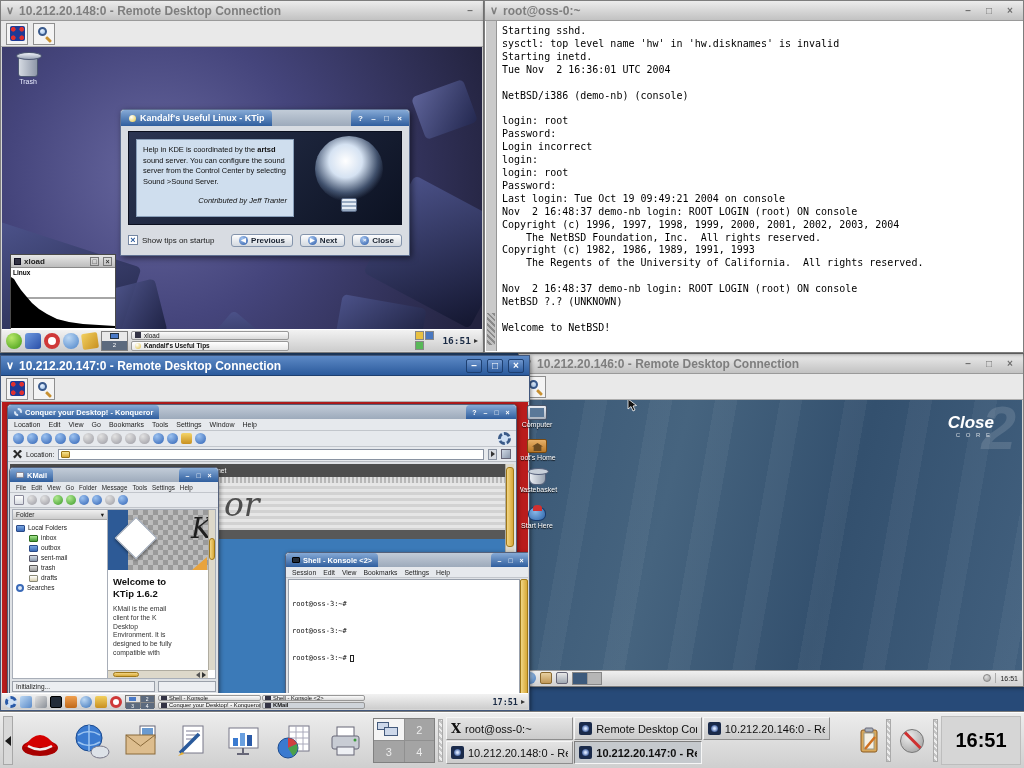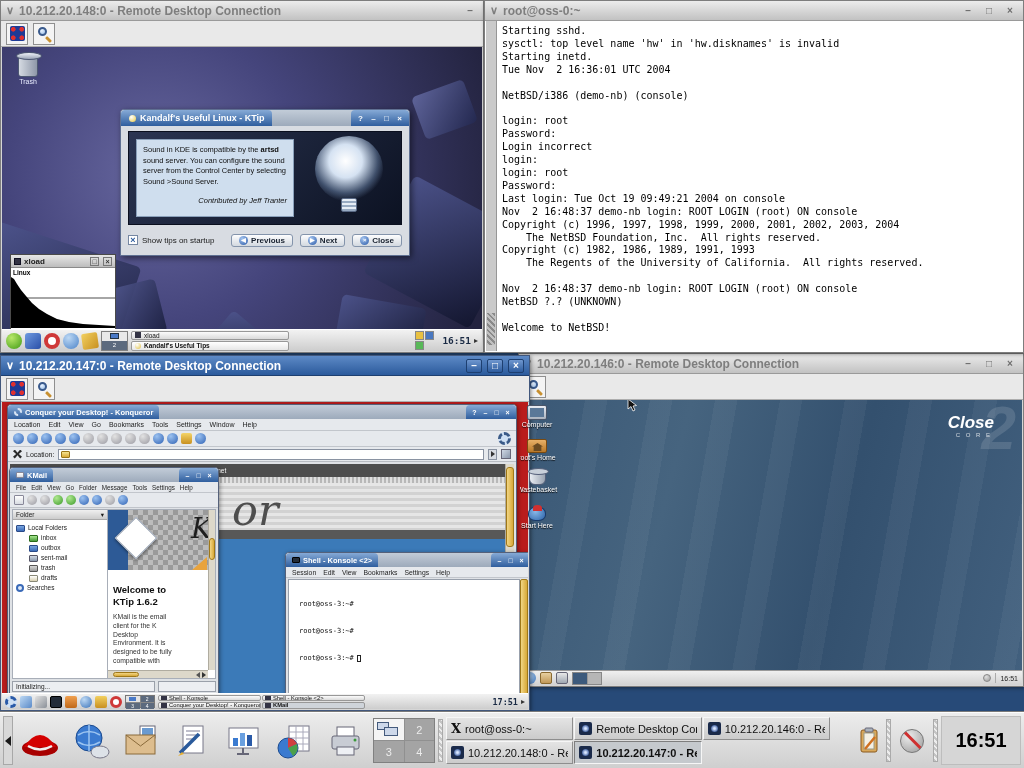--- a/index.html
+++ b/index.html
@@ -114,21 +114,21 @@
 .loc-x{width:9px;height:9px;background:#2a2a2a;clip-path:polygon(0 20%,20% 0,50% 35%,80% 0,100% 20%,65% 50%,100% 80%,80% 100%,50% 65%,20% 100%,0 80%,35% 50%)}
 .loc-input{flex:1;height:11px;background:#fff;border:1px solid #8a93a2;display:flex;align-items:center;gap:2px;padding:0 2px}
 .mini-folder{width:9px;height:7px;background:linear-gradient(#f6e390,#d8a838);border:1px solid #9a7418;border-radius:1px}
 .loc-drop{width:9px;height:11px;background:#d8dce2;border:1px solid #8a93a2;display:flex;align-items:center;justify-content:center}
 .tri-r{width:0;height:0;border-left:4px solid #333;border-top:3px solid transparent;border-bottom:3px solid transparent}
 .loc-flag{width:10px;height:10px;background:linear-gradient(135deg,#cfd8e4,#8a98ac);border:1px solid #667}
 .kq-view{position:absolute;left:2px;right:11px;top:59px;bottom:0;background:#fff;overflow:hidden}
 .hint{height:13px;background:#4e4e4e;color:#fff;font-size:6.5px;display:flex;align-items:center;gap:7px;padding:0 9px}
 .dotline{height:6px;background:repeating-linear-gradient(90deg,#e0e0e0 0 2px,#b8b8b8 2px 4px)}
 .gears{position:relative;height:47px;background:repeating-linear-gradient(#e6e6e6 0 3px,#d2d2d2 3px 6px)}
-.kq-or{position:absolute;left:222px;top:2px;font-family:"DejaVu Serif",serif;font-style:italic;font-size:43px;color:#4e4e4e}
+.kq-or{position:absolute;left:214px;top:2px;font-family:"DejaVu Serif",serif;font-style:italic;font-size:33px;color:#4e4e4e}
 .grayband{height:9px;background:#585858}
 .bluearea{position:absolute;left:0;right:0;top:75px;bottom:0;background:#3b7ab8}
 .bluebox{position:absolute;left:8px;top:24px;width:185px;height:42px;background:#cfe2f0;border:1px solid #9ab8d0}
 .kq-scroll{position:absolute;right:2px;top:59px;bottom:0;width:9px;background:#ddd8ca;border-left:1px solid #b0aca0}
 .ker-thumb{position:absolute;left:0;right:0;background:linear-gradient(90deg,#f2d685,#d8a838);border:1px solid #a07818;border-radius:3px}
 
 
 .kmail{left:7px;top:65px;width:210px;height:228px}
 .km-menu{height:11px;font-size:6.3px;gap:5px}
 .km-tools{height:15px;display:flex;gap:3px;align-items:center;padding:0 4px;border-bottom:1px solid #c0c4ca;background:#e6e9ed}
@@ -145,37 +145,37 @@
 .tree .child:nth-of-type(1) .fico{background:linear-gradient(#a8e890,#4a9a3a);border-color:#2a6a1a}
 .tree .child:nth-of-type(3) .fico{background:linear-gradient(#cfd8e4,#8a98ac);border-color:#556}
 .tree .child:nth-of-type(4) .fico{background:linear-gradient(#d8d8d8,#9a9a9a);border-color:#555}
 .tree .child:nth-of-type(5) .fico{background:linear-gradient(#fff,#d8d0b0);border-color:#887}
 .fico-search{width:8px;height:8px;border:2px solid #3a6ab8;border-radius:50%;background:#dfeaf8}
 .km-view{flex:1;position:relative;overflow:hidden}
 .km-hero{position:relative;height:60px;background-image:linear-gradient(90deg,#2d5a96 0 20px,rgba(0,0,0,0) 20px),linear-gradient(45deg,#9a9a9a 25%,transparent 25% 75%,#9a9a9a 75%),linear-gradient(45deg,#9a9a9a 25%,#bcbcbc 25% 75%,#9a9a9a 75%);background-size:100% 100%,10px 10px,10px 10px;background-position:0 0,0 0,5px 5px}
 .km-env{position:absolute;left:13px;top:13px;width:30px;height:30px;background:#fff;border:1px solid #98a2b2;transform:rotate(45deg);box-shadow:1px 1px 3px rgba(0,0,0,.45)}
 .km-K{position:absolute;right:3px;top:2px;font-family:"DejaVu Serif",serif;font-style:italic;font-size:28px;color:#1e1e1e}
 .km-fold{position:absolute;right:8px;bottom:0;width:0;height:0;border-left:15px solid transparent;border-bottom:13px solid #e8a33d}
-.km-welcome{padding:14px 5px 0;color:#333}
+.km-welcome{padding:6px 5px 0;color:#333}
 .km-h{font-size:9.5px;font-weight:bold;color:#0e0e0e;line-height:12px}
 .km-lines{margin-top:5px;font-size:6.8px;line-height:8.8px}
 .km-lines span{display:block}
 .km-vs{position:absolute;right:0;top:0;bottom:8px;width:7px;background:#ddd8ca;border-left:1px solid #b0aca0}
 .km-hs{position:absolute;left:0;right:7px;bottom:0;height:8px;background:#ddd8ca;border-top:1px solid #b0aca0;display:flex;align-items:center}
 .hs-thumb{position:absolute;left:5px;width:26px;top:1px;bottom:1px;background:linear-gradient(#f2d685,#d8a838);border:1px solid #a07818;border-radius:3px}
 .hs-arr{margin-left:auto;display:flex;gap:2px;padding-right:2px}
 .tri-l{width:0;height:0;border-right:4px solid #555;border-top:3px solid transparent;border-bottom:3px solid transparent}
 .km-status{position:absolute;left:2px;right:2px;bottom:2px;height:11px;display:flex;gap:3px;align-items:stretch;font-size:6.5px;color:#222}
 .km-stext{flex:1;border:1px solid #9aa0aa;background:#eceef2;display:flex;align-items:center;padding:0 3px}
 .km-sbox{width:58px;border:1px solid #9aa0aa;background:#eceef2}
 
 
 .konsole{left:283px;top:150px;width:246px;height:149px}
 .kon-menu{height:11px;font-size:6.8px;gap:7px}
-.kon-body{position:absolute;left:2px;right:10px;top:26px;bottom:0;background:#fff;border:1px solid #98a0ac;font-family:"DejaVu Sans Mono",monospace;font-size:7px;line-height:9px;color:#111;padding:2px 10px;white-space:pre}
+.kon-body{position:absolute;left:2px;right:10px;top:26px;bottom:0;background:#fff;border:1px solid #98a0ac;font-family:"DejaVu Sans Mono",monospace;font-size:7px;line-height:9px;color:#111;padding:2px 3px;white-space:pre}
 .kon-line{display:block}
 .kon-last{display:flex;align-items:center}
 .kon-cursor{display:inline-block;width:4px;height:7px;border:1px solid #222;margin-left:3px}
 .kon-sb{position:absolute;right:2px;top:26px;bottom:0;width:8px;background:linear-gradient(90deg,#f2d685,#d8a838);border:1px solid #a07818;border-radius:2px}
 
 
 .kpanel147{position:absolute;left:0;right:0;bottom:0;height:16px;background:linear-gradient(#f2f2f2,#cdcdcd);border-top:1px solid #fff;display:flex;align-items:center;gap:3px;padding:0 3px;z-index:5}
 .kpj{width:12px;height:12px;border-radius:2px;flex:0 0 auto}
 .kpj-kmenu{border-radius:50%;border:3px dashed #2a5aa8;background:#cfe0f4}
 .kpj-pen{background:linear-gradient(135deg,#bcd8f4,#5a8ac8)}
@@ -346,21 +346,21 @@
             </span>
           <span class="ker-btns">
             <span class="ker-b">?</span>
             <span class="ker-b">–</span>
             <span class="ker-b">□</span>
             <span class="ker-b">×</span>
           </span>
         </div>
         <div class="ktip-inner">
           <div class="tip-box">
-            <span>Sound in KDE is compatible by the </span><b>artsd</b><span> sound server. You can configure the sound server from the Control Center by selecting Sound &gt;Sound Server.</span>
+            <span>Help in KDE is coordinated by the </span><b>artsd</b><span> sound server. You can configure the sound server from the Control Center by selecting Sound &gt;Sound Server.</span>
             <div class="tip-credit">Contributed by Jeff Tranter</div>
           </div>
           <div class="bulb">
               <div class="bulb-glow"></div>
               <div class="bulb-neck"></div>
             </div>
         </div>
         <div class="ktip-foot">
           <span class="chkbox">×</span>
           <span>Show tips on startup</span>

